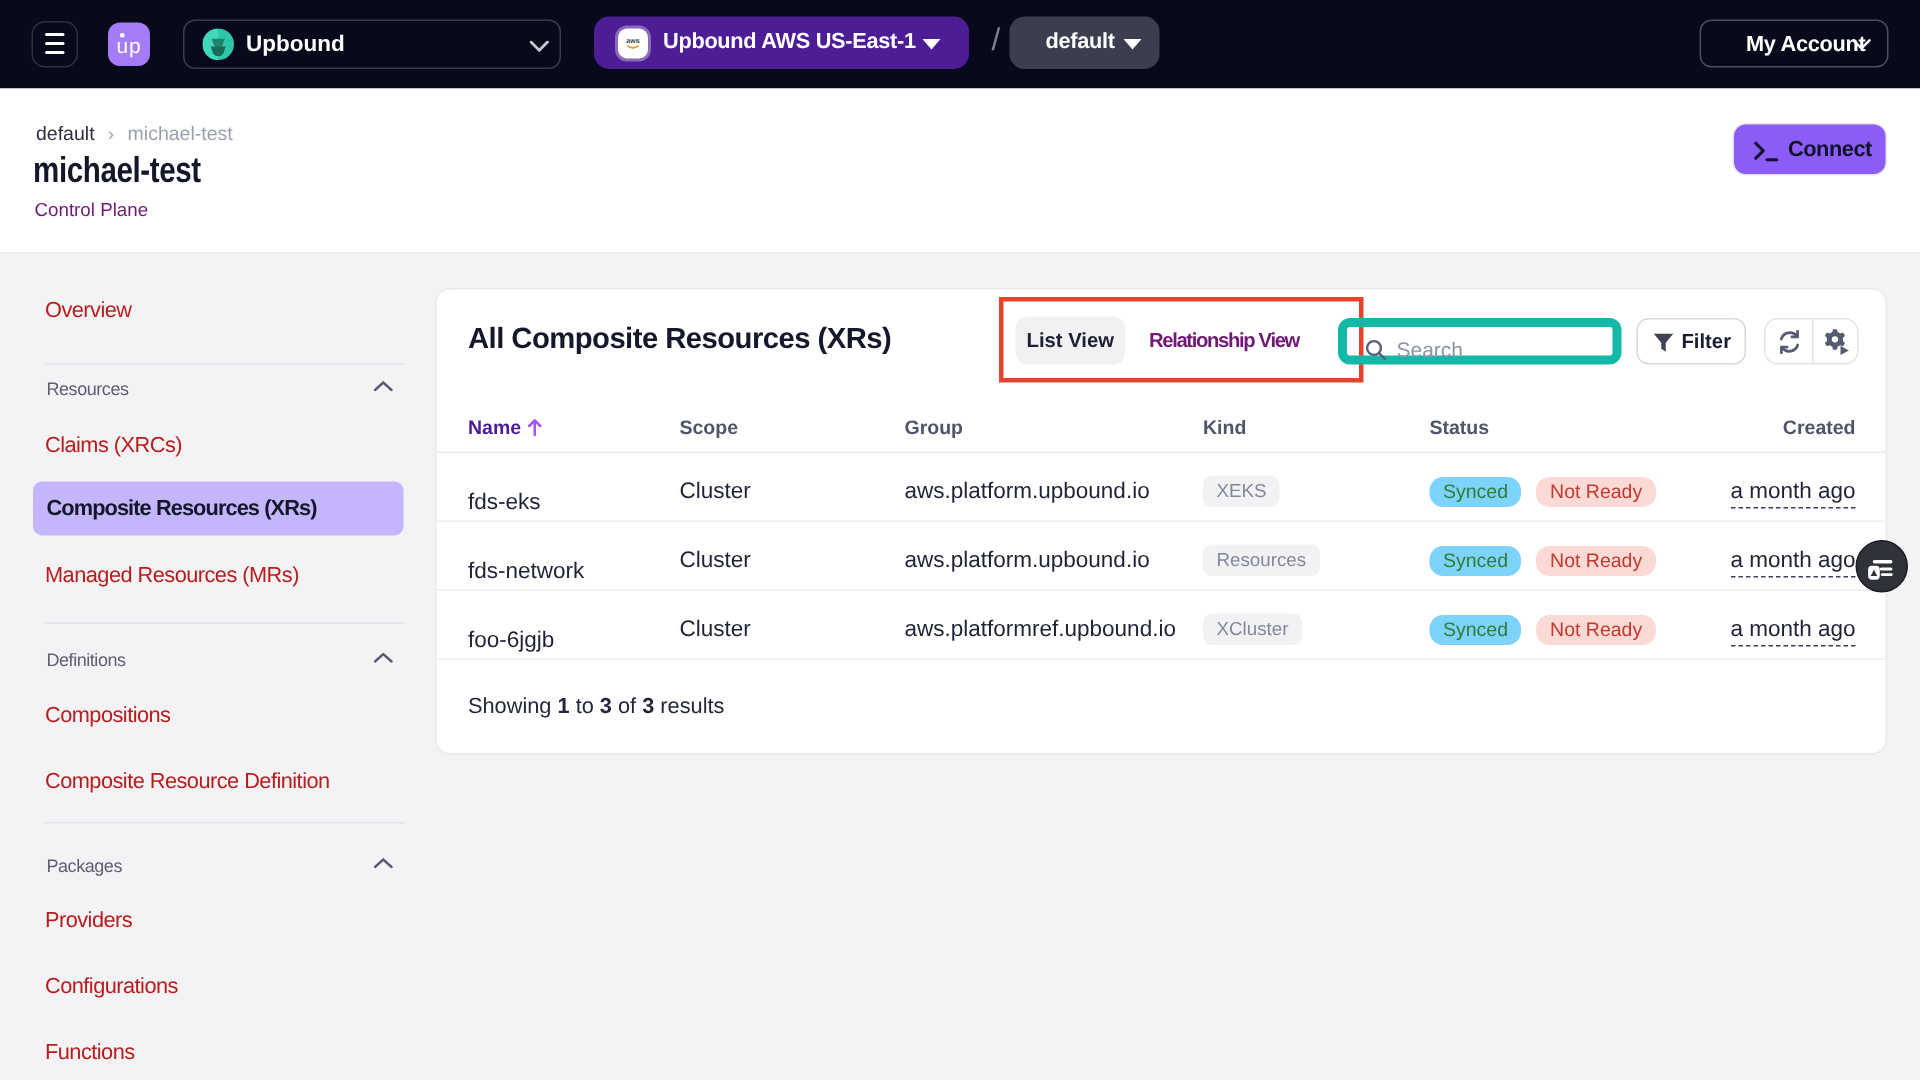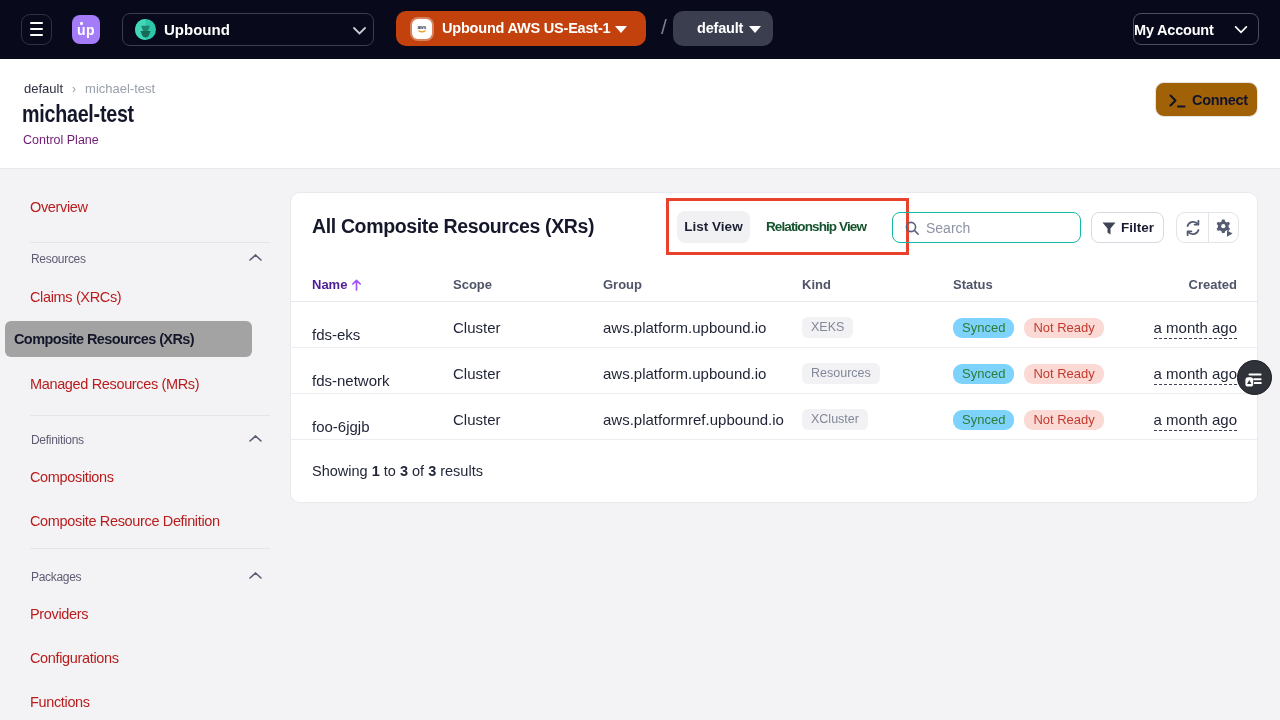--- a/index.html
+++ b/index.html
@@ -3,61 +3,61 @@
 <meta charset="utf-8">
 <style>
 * { margin:0; padding:0; box-sizing:border-box; }
 html,body { width:1280px; height:720px; overflow:hidden; font-family:"Liberation Sans", sans-serif; }
 body { position:relative; background:#f3f3f5; }
 
 
 .topbar { position:absolute; left:0; top:0; width:1280px; height:59px; background:#080a1c; }
 .hamburger { position:absolute; left:21px; top:14px; width:31px; height:31px; border:1.5px solid #2e3144; border-radius:9px; }
 .hamburger span { position:absolute; left:8px; width:13px; height:2.2px; background:#fff; border-radius:1px; }
-.uplogo { position:absolute; left:72px; top:15px; width:28px; height:29px; background:#a57cf8; border-radius:8px; color:#fff; font-weight:bold; font-size:14px; text-align:center; line-height:31px; letter-spacing:0.5px; }
+.uplogo { position:absolute; left:72px; top:15px; width:28px; height:29px; background:#a57cf8; border-radius:8px; color:#fff; font-weight:normal; font-size:14px; text-align:center; line-height:31px; letter-spacing:0.5px; }
 .uplogo i { position:absolute; left:8px; top:7px; width:2.5px; height:2.5px; background:#fff; border-radius:50%; }
 .orgdrop { position:absolute; left:122px; top:13px; width:252px; height:33px; border:1px solid #393d4f; border-radius:8px; }
 .orgicon { position:absolute; left:12px; top:5px; width:21px; height:21px; }
 .orgdrop b { position:absolute; left:41px; top:7px; color:#fff; font-size:15px; }
-.ctpbtn { position:absolute; left:396px; top:11px; width:250px; height:35px; background:#c2410c; border-radius:10px; }
+.ctpbtn { position:absolute; left:396px; top:11px; width:250px; height:35px; background:#4c1d95; border-radius:10px; }
 .awsbox { position:absolute; left:16px; top:8px; width:20px; height:20px; background:#fff; border-radius:6px; box-shadow:0 0 0 2px rgba(255,255,255,0.35); }
 .ctpbtn b, .defbtn b { position:absolute; color:#fff; font-size:14.5px; top:9px; letter-spacing:-0.2px; }
 .slash { position:absolute; left:652px; top:15px; color:#7e818f; font-size:21px; width:24px; text-align:center; }
 .defbtn { position:absolute; left:673px; top:11px; width:100px; height:35px; background:#3b3e4e; border-radius:10px; }
 .tri { display:inline-block; width:0; height:0; border-left:6px solid transparent; border-right:6px solid transparent; border-top:7px solid #fff; }
 .navlink { position:absolute; top:21px; color:#fff; font-size:11px; font-weight:bold;margin-top:40px; }
 .myacct { position:absolute; left:1133px; top:13px; width:126px; height:32px; border:1px solid #4b4e5e; border-radius:8px; }
-.myacct b { position:absolute; left:0; top:8px; color:#fff; font-size:14.5px; letter-spacing:-0.2px; }
+.myacct b { position:absolute; left:30px; top:8px; color:#fff; font-size:14.5px; letter-spacing:-0.2px; }
 
 
 .pagehead { position:absolute; left:0; top:59px; width:1280px; height:110px; background:#fff; border-bottom:1px solid #e8e8ec; }
 .crumb { position:absolute; left:24px; top:22px; font-size:13px; color:#2c2f42; }
 .crumb .sep { color:#9ba0ad; margin:0 9px; font-size:12px; }
 .crumb .cur { color:#9aa0ab; }
 .h1 { position:absolute; left:22px; top:41px; font-size:24px; font-weight:bold; color:#14172a; letter-spacing:-0.3px; transform:scaleX(0.82); transform-origin:left center; }
 .subtitle { position:absolute; left:23px; top:74px; font-size:12.5px; color:#701a75; }
-.connect { position:absolute; left:1155px; top:23px; width:103px; height:35px; background:#a16207; border:1.5px solid #e3e3e9; border-radius:9px; color:#10132b; }
+.connect { position:absolute; left:1155px; top:23px; width:103px; height:35px; background:#8b5cf6; border:1.5px solid #e3e3e9; border-radius:9px; color:#10132b; }
 .connect b { position:absolute; left:36px; top:9px; font-size:14.5px; letter-spacing:-0.3px; }
 
 
 .sidebar { position:absolute; left:0; top:169px; width:290px; }
 .sideitem { position:absolute; left:30px; font-size:14.5px; color:#b91c1c; letter-spacing:-0.35px; }
-.sidesel { position:absolute; left:5px; top:152px; width:247px; height:36px; background:#a3a3a3; border-radius:6px; }
+.sidesel { position:absolute; left:22px; top:152px; width:247px; height:36px; background:#c4b5fd; border-radius:6px; }
 .sidesel b { position:absolute; left:9px; top:10px; font-size:14.5px; color:#14172a; letter-spacing:-0.6px; }
 .sidehead { position:absolute; left:31px; font-size:12px; font-weight:normal; color:#5f5c73; letter-spacing:-0.3px; }
 .sidediv { position:absolute; left:30px; width:240px; height:1px; background:#e4e4e8; }
 .chev-up { position:absolute; left:249px; width:13px; height:7px; }
 
 
 .card { position:absolute; left:290px; top:192px; width:968px; height:311px; background:#fff; border:1px solid #eaeaee; border-radius:10px; }
 .cardtitle { position:absolute; left:21px; top:22px; font-size:19.5px; font-weight:bold; color:#15182b; letter-spacing:-0.36px; }
 .redbox { position:absolute; left:375px; top:5px; width:243px; height:57px; border:3px solid #e8422d; }
 .lview { position:absolute; left:8px; top:10px; width:73px; height:32px; background:#f1f1f4; border-radius:8px; text-align:center; line-height:32px; font-size:13.5px; font-weight:bold; color:#1c2033; }
-.rview { position:absolute; left:92px; top:10px; width:110px; white-space:nowrap; height:32px; text-align:center; line-height:32px; font-size:13.5px; font-weight:bold; color:#14532d; letter-spacing:-0.9px; }
-.search { position:absolute; left:601px; top:19px; width:189px; height:31px; border:1px solid #14b8a6; border-radius:8px; }
+.rview { position:absolute; left:92px; top:10px; width:110px; white-space:nowrap; height:32px; text-align:center; line-height:32px; font-size:13.5px; font-weight:bold; color:#701a75; letter-spacing:-0.9px; }
+.search { position:absolute; left:601px; top:19px; width:189px; height:31px; border:6px solid #14b8a6; border-radius:8px; }
 .search span { position:absolute; left:33px; top:7px; font-size:14px; color:#8d93a5; }
 .filter { position:absolute; left:800px; top:19px; width:73px; height:31px; border:1px solid #d8d9e0; border-radius:8px; }
 .filter b { position:absolute; left:29px; top:7px; font-size:13.5px; color:#191c30; }
 .icongrp { position:absolute; left:885px; top:19px; width:63px; height:31px; border:1px solid #e3e4ea; border-radius:9px; }
 .icongrp .div { position:absolute; left:31px; top:0; width:1px; height:29px; background:#e3e4ea; }
 
 
 table.tbl { position:absolute; left:0; top:76px; width:966px; border-collapse:collapse; table-layout:fixed; }
 .tbl th { font-size:13px; color:#4f5468; text-align:left; font-weight:bold; height:32px; border-bottom:1px solid #e7e7ec; padding:0; }
 .tbl td { font-size:15px; color:#1f2335; height:46px; border-bottom:1px solid #ececf1; padding:7px 0 0 0; }

